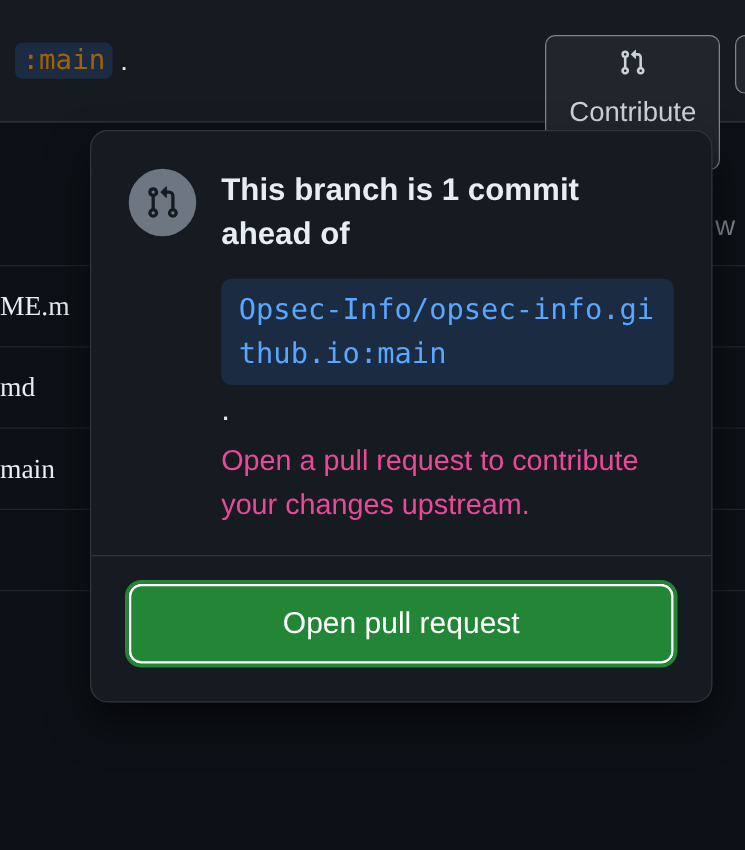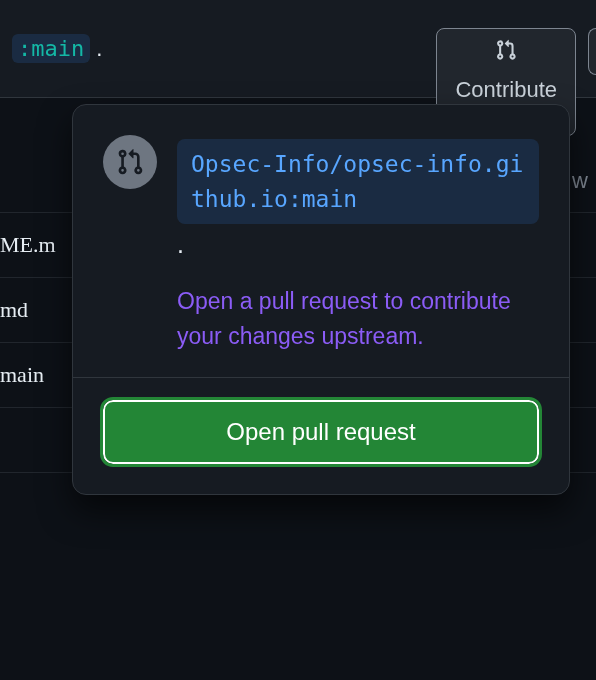--- a/index.html
+++ b/index.html
@@ -15,21 +15,21 @@
     .top-bar {
       height: 98px;
       background: #161b22;
       border-bottom: 1px solid #30363d;
       display: flex;
       align-items: center;
       padding: 0 12px;
       position: relative;
     }
     .branch-ref {
-      color: #14b8a6;
+      color: #a16207;
       font-family: ui-monospace, SFMono-Regular, "SF Mono", Menlo, Consolas, monospace;
       font-size: 22px;
       background: rgba(56,139,253,0.15);
       padding: 2px 6px;
       border-radius: 6px;
       white-space: nowrap;
     }
     .dot-after {
       color: #e6edf3;
       font-size: 22px;
@@ -129,24 +129,24 @@
       font-size: 23px;
       line-height: 1.5;
       word-break: break-all;
     }
     .period {
       color: #e6edf3;
       font-size: 25px;
       margin-top: 6px;
     }
     .helper {
-      color: #8b5cf6;
+      color: #ec4899;
       font-size: 23px;
       line-height: 1.5;
-      margin-top: 25px;
+      margin-top: 8px;
     }
     .popover-footer {
       padding: 22px 30px 30px 30px;
     }
     .open-pr-btn {
       width: 100%;
       background: #238636;
       border: 2px solid #ffffff;
       outline: 3px solid #238636;
       border-radius: 10px;
@@ -196,20 +196,21 @@
 </div>
 
 <div class="popover">
   <div class="popover-body">
     <div class="pr-circle">
       <svg viewBox="0 0 16 16" fill="currentColor">
           <path d="M1.5 3.25a2.25 2.25 0 1 1 3 2.122v5.256a2.251 2.251 0 1 1-1.5 0V5.372A2.25 2.25 0 0 1 1.5 3.25Zm5.677-.177L9.573.677A.25.25 0 0 1 10 .854V2.5h1A2.5 2.5 0 0 1 13.5 5v5.628a2.251 2.251 0 1 1-1.5 0V5a1 1 0 0 0-1-1h-1v1.646a.25.25 0 0 1-.427.177L7.177 3.427a.25.25 0 0 1 0-.354ZM3.75 2.5a.75.75 0 1 0 0 1.5.75.75 0 0 0 0-1.5Zm0 9.5a.75.75 0 1 0 0 1.5.75.75 0 0 0 0-1.5Zm8.25.75a.75.75 0 1 0 1.5 0 .75.75 0 0 0-1.5 0Z"></path>
         </svg>
     </div>
     <div class="popover-content">
+      <div class="heading">This branch is 1 commit ahead of</div>
       <div class="ref-pill">
         <code>Opsec-Info/opsec-info.github.io:main</code>
       </div>
       <div class="period">.</div>
       <div class="helper">Open a pull request to contribute your changes upstream.</div>
     </div>
   </div>
   <div class="popover-footer">
     <button class="open-pr-btn">Open pull request</button>
   </div>

